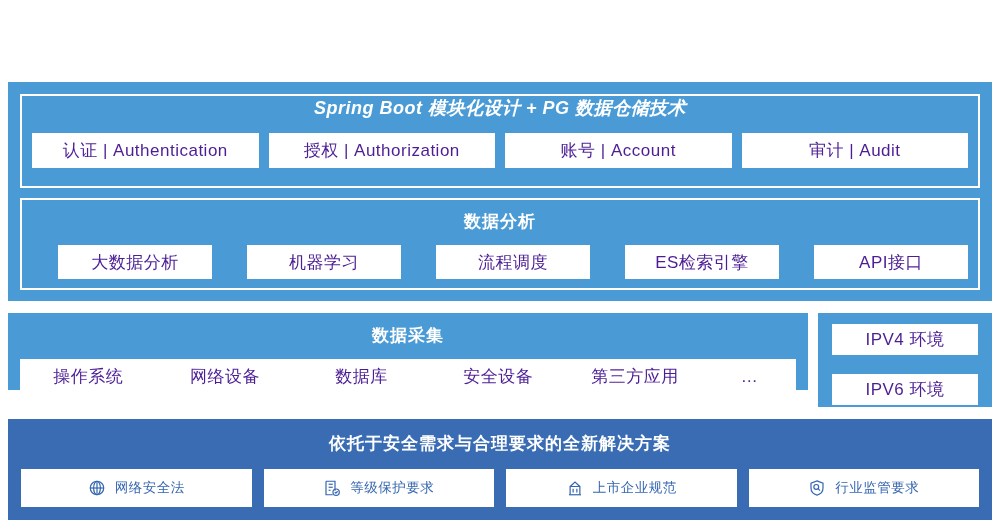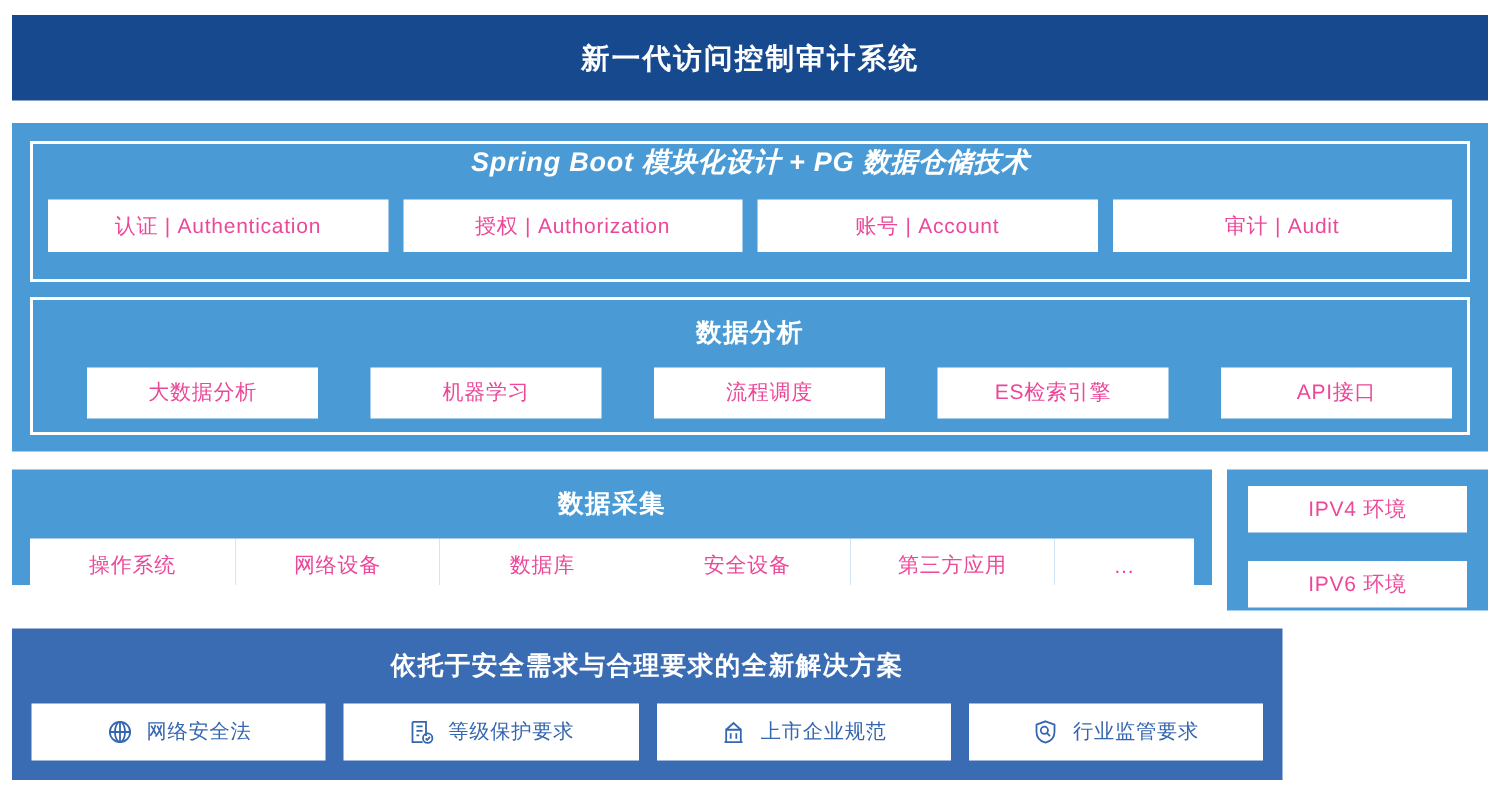--- a/index.html
+++ b/index.html
@@ -34,21 +34,21 @@
   .subpanel-title {
     text-align: center; color:#ffffff; font-weight: bold;
     font-size: 17px; letter-spacing: 1px;
   }
   .subpanel-title.italic { font-style: italic; font-size: 18px; letter-spacing:.5px;}
 
   .chip-row { display: flex; }
   .chip {
     background: #ffffff;
     display: flex; align-items: center; justify-content: center;
-    color: #ec4899; font-size: 14px; letter-spacing: .5px;
+    color: #4c1d95; font-size: 17px; letter-spacing: .5px;
     white-space: nowrap;
   }
   .chip.dark-text { color: #3566B0; }
 
   
   #sec-platform { left: 8px; top: 82px; width: 984px; height: 219px; }
   #panel-springboot { left: 12px; top: 12px; width: 960px; height: 94px; }
   #panel-springboot .subpanel-title { }
   #panel-springboot .chip-row { margin-top: 13px; padding: 0 10px; gap: 10px; }
   #panel-springboot .chip { flex: 1; height: 35px; }
@@ -62,38 +62,35 @@
   #sec-collect { left: 8px; top: 313px; width: 800px; height: 77px; }
   #sec-collect .subpanel-title { margin-top: 11px; }
   #sec-collect .chip-row { margin-top: 12px; padding: 0 12px; gap: 0; }
   #sec-collect .chip { height: 35px; }
 
   #sec-ipv { left: 818px; top: 313px; width: 174px; height: 94px; }
   #sec-ipv .ipv-list { padding: 11px 14px; display: flex; flex-direction: column; gap: 19px; }
   #sec-ipv .chip { height: 31px; }
 
   
-  #sec-solution { left: 8px; top: 419px; width: 847px; height: 101px; }
+  #sec-solution { left: 8px; top: 419px; width: 984px; height: 101px; }
   #sec-solution .solution-title {
     text-align:center; color:#fff; font-weight:bold; font-size:17px;
     letter-spacing:1px; margin-top:13px;
   }
   #sec-solution .chip-row { margin-top: 14px; padding: 0 13px; gap: 12px; }
   #sec-solution .chip { flex: 1; height: 38px; gap: 9px; font-size: 13.5px; }
   .ico { width: 18px; height: 18px; flex: 0 0 18px; display:block; }
   .ico svg { display:block; width:18px; height:18px; }
 </style>
 </head>
 <body>
 
 <div class="page">
 
-  <div class="titlebar">
-    <span class="title">新一代访问控制审计系统</span>
-  </div>
 
   <div class="band" id="sec-platform">
 
     <div class="subpanel" id="panel-springboot">
       <div class="subpanel-title italic">Spring Boot 模块化设计 + PG 数据仓储技术</div>
       <div class="chip-row">
         <div class="chip">认证 | Authentication</div>
         <div class="chip">授权 | Authorization</div>
         <div class="chip">账号 | Account</div>
         <div class="chip">审计 | Audit</div>

